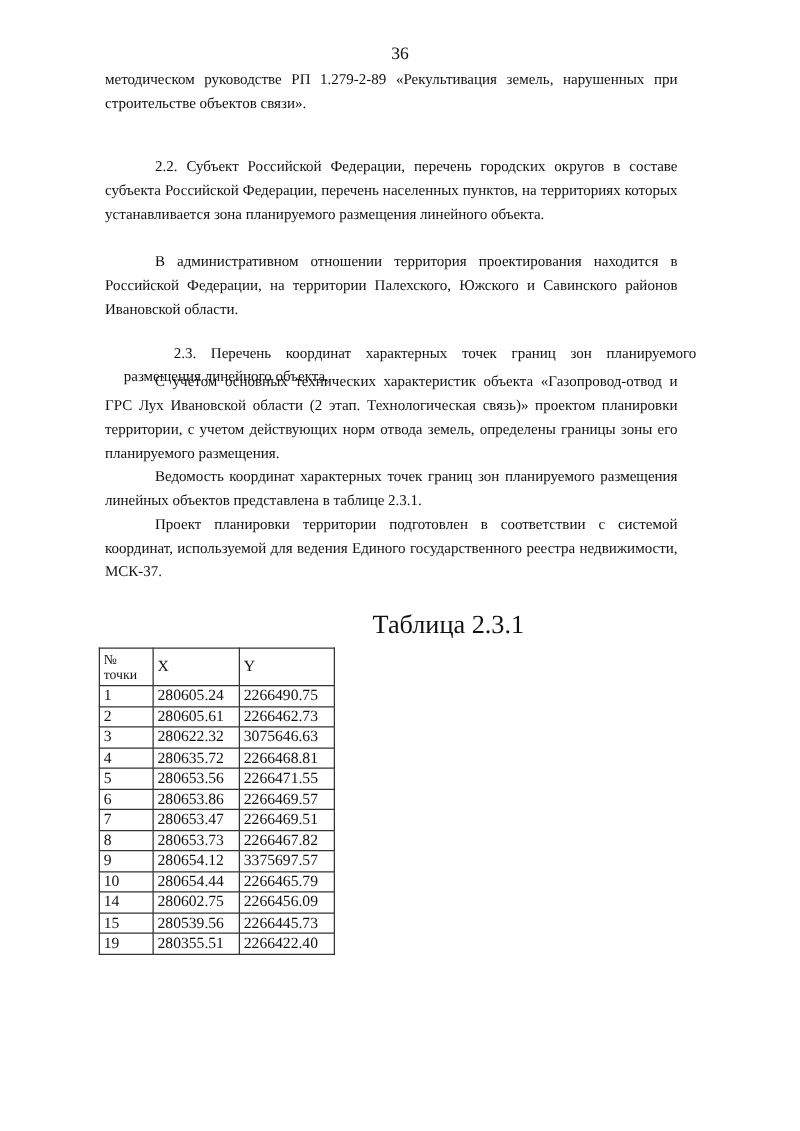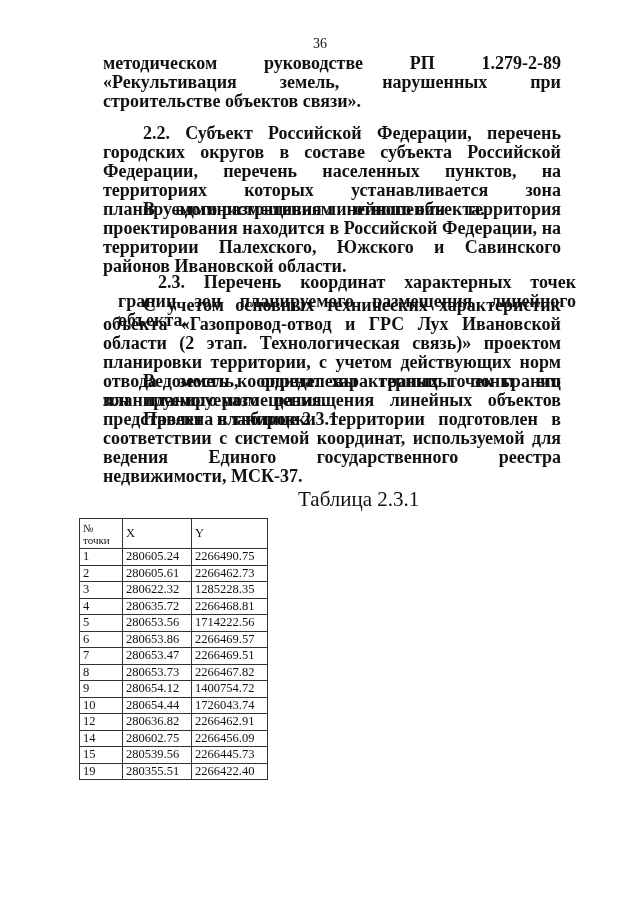--- a/index.html
+++ b/index.html
@@ -1,20 +1,20 @@
 <!DOCTYPE html>
 <html><head>
 <meta charset="utf-8">
 <style>
   html, body { margin:0; padding:0; background:#ffffff; }
   body { width:640px; height:905px; position:relative; overflow:hidden;
          font-family:"Liberation Serif","DejaVu Serif",serif; color:#111; }
   .page-num { position:absolute; top:36px; left:0; width:640px; text-align:center; font-size:14px; }
-  .para { position:absolute; left:103px; width:458px; font-size:18px; line-height:19px;
-          text-align:justify;font-weight:bold; }
+  .para { position:absolute; left:84px; width:458px; font-size:12px; line-height:19px;
+          text-align:justify; }
   .para.indent { text-indent:40px; }
   .caption { position:absolute; top:487px; left:298px; font-size:21px; }
   table.coords { position:absolute; left:79px; top:518px; border-collapse:collapse;
                  font-size:12.5px; line-height:13px; }
   table.coords th, table.coords td { border:1px solid #333; padding:1px 3px; text-align:left;
                  font-weight:normal; }
   table.coords th { height:27px; vertical-align:middle; }
   table.coords td { height:13.5px; }
   .c1 { width:36px; } .c2 { width:62px; } .c3 { width:69px; }
   .hdr-n { font-size:11px; line-height:12px; }
@@ -52,61 +52,56 @@
         <td>2266490.75</td>
       </tr>
       <tr>
         <td>2</td>
         <td>280605.61</td>
         <td>2266462.73</td>
       </tr>
       <tr>
         <td>3</td>
         <td>280622.32</td>
-        <td>1285228.35</td>
+        <td>3075646.63</td>
       </tr>
       <tr>
         <td>4</td>
         <td>280635.72</td>
         <td>2266468.81</td>
       </tr>
       <tr>
         <td>5</td>
         <td>280653.56</td>
-        <td>1714222.56</td>
+        <td>2266471.55</td>
       </tr>
       <tr>
         <td>6</td>
         <td>280653.86</td>
         <td>2266469.57</td>
       </tr>
       <tr>
         <td>7</td>
         <td>280653.47</td>
         <td>2266469.51</td>
       </tr>
       <tr>
         <td>8</td>
         <td>280653.73</td>
         <td>2266467.82</td>
       </tr>
       <tr>
         <td>9</td>
         <td>280654.12</td>
-        <td>1400754.72</td>
+        <td>3375697.57</td>
       </tr>
       <tr>
         <td>10</td>
         <td>280654.44</td>
-        <td>1726043.74</td>
-      </tr>
-      <tr>
-        <td>12</td>
-        <td>280636.82</td>
-        <td>2266462.91</td>
+        <td>2266465.79</td>
       </tr>
       <tr>
         <td>14</td>
         <td>280602.75</td>
         <td>2266456.09</td>
       </tr>
       <tr>
         <td>15</td>
         <td>280539.56</td>
         <td>2266445.73</td>

